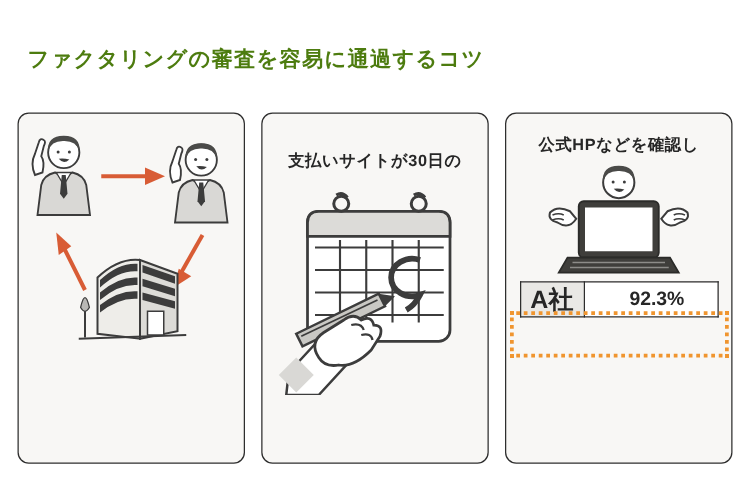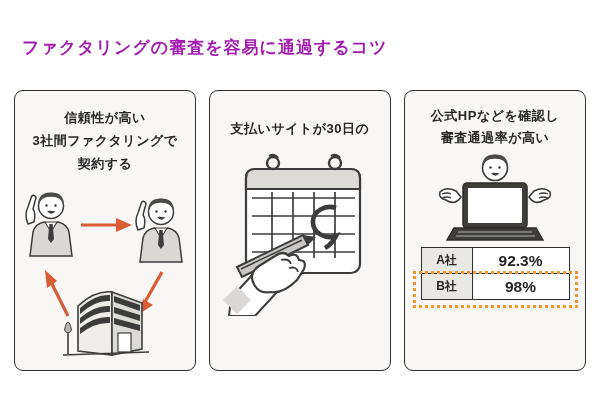--- a/index.html
+++ b/index.html
@@ -11,21 +11,21 @@
     position: relative;
     overflow: hidden;
   }
   .page-title {
     position: absolute;
     left: 22px; top: 36px;
     font-family: "Liberation Serif", "DejaVu Serif", serif;
     font-size: 17px;
     font-weight: 600;
     letter-spacing: 1px;
-    color: #a21caf;
+    color: #4d7c0f;
   }
   .panels {
     position: absolute;
     left: 14px; top: 90px;
     display: flex;
     gap: 13px;
   }
   .panel {
     width: 182px; height: 281px;
     box-sizing: border-box;
@@ -61,27 +61,28 @@
   }
   .company-table td {
     border: 1.5px solid #2d2d2d;
     text-align: center;
     height: 25px;
     padding: 0;
   }
   .company-table td.company {
     width: 50px;
     background: var(--table-label-bg, #e9e8e5);
-    font-size: 12px;
+    font-size: 20px;
     text-align: center;
   }
   .company-table td.rate {
     width: 96px;
     background: #ffffff;
     font-size: 15.5px;
+    padding-left: 10px;
   }
   .b-highlight {
     position: absolute;
     left: -8px; right: -8px;
     top: 24px; height: 31px;
     border: 3px dotted var(--highlight-orange, #f0952f);
     pointer-events: none;
   }
 
   
@@ -94,25 +95,20 @@
   .arrowline { stroke: var(--arrow-orange, #d85c35); stroke-width: 3.2; fill: none; }
 </style>
 </head>
 <body>
 
 <div class="page-title">ファクタリングの審査を容易に通過するコツ</div>
 
 <div class="panels">
 
   <div class="panel">
-    <div class="panel-heading">
-      <div>信頼性が高い</div>
-      <div>3社間ファクタリングで</div>
-      <div>契約する</div>
-    </div>
     <svg class="illo illo-1" width="172" height="184" viewBox="0 0 172 184">
       <defs>
         <g id="man">
           <path class="skin" stroke-width="1.5" d="M7 40 Q3 31 7 23 L10 14 Q11 10 14 12 Q16 13 14 17 L12 25 Q15 29 13 38 Z"></path>
           <path class="suit" stroke-width="1.5" d="M12 48 Q14 40 23 38 Q30 43 37 38 Q46 40 48 48 L51 72 L9 72 Z"></path>
           <path class="skin" stroke-width="1.1" d="M24 38 L30 48 L36 38 Z"></path>
           <path class="dark" d="M28.4 40 L31.6 40 L33 55 L30 59 L27 55 Z"></path>
           <circle class="skin" stroke-width="1.5" cx="30" cy="22" r="12.5"></circle>
           <path class="hair" d="M17.5 21 Q16.5 8.5 30 8.5 Q43.5 8.5 42.5 21 Q40 12.5 30 12.8 Q20 12.5 17.5 21 Z"></path>
           <circle class="dark" cx="25.5" cy="21.5" r="1.2"></circle>
@@ -205,21 +201,20 @@
 
         <path d="M36 138 Q28 126 40 118 L56 108 Q64 102 70 108 Q78 104 80 112 Q88 112 85 121 L78 132 Q64 146 52 144 Q41 146 36 138 Z" fill="#ffffff" stroke="#3c3c3c" stroke-width="2.2"></path>
         <path class="stroke" stroke-width="1.8" d="M62 112 Q70 110 72 116 M70 120 Q78 118 79 124"></path>
       </g>
     </svg>
   </div>
 
   <div class="panel">
     <div class="panel-heading tight">
       <div>公式HPなどを確認し</div>
-      <div>審査通過率が高い</div>
     </div>
     <svg class="illo illo-3" width="134" height="92" viewBox="0 0 134 92">
       <g>
 
         <path class="suit" stroke-width="1.6" d="M38 47 Q46 34 67 34 Q88 34 96 47 L96 56 L38 56 Z"></path>
         <path class="skin" stroke-width="1.2" d="M61 34 L67 43 L73 34 Z"></path>
         <path class="dark" d="M65.6 36 L68.4 36 L70 46 L67 49 L64 46 Z"></path>
 
         <circle class="skin" stroke-width="1.6" cx="67" cy="18" r="12.5"></circle>
         <path class="hair" d="M54.5 17 Q53.5 4.5 67 4.5 Q80.5 4.5 79.5 17 Q77 8.5 67 8.8 Q57 8.5 54.5 17 Z"></path>
@@ -244,23 +239,19 @@
         </g>
       </g>
     </svg>
     <div class="table-wrap">
       <table class="company-table">
         <tbody>
           <tr>
             <td class="company">A社</td>
             <td class="rate">92.3%</td>
           </tr>
-          <tr>
-            <td class="company">B社</td>
-            <td class="rate">98%</td>
-          </tr>
         </tbody>
       </table>
       <div class="b-highlight"></div>
     </div>
   </div>
 
 </div>
 
 </body></html>

